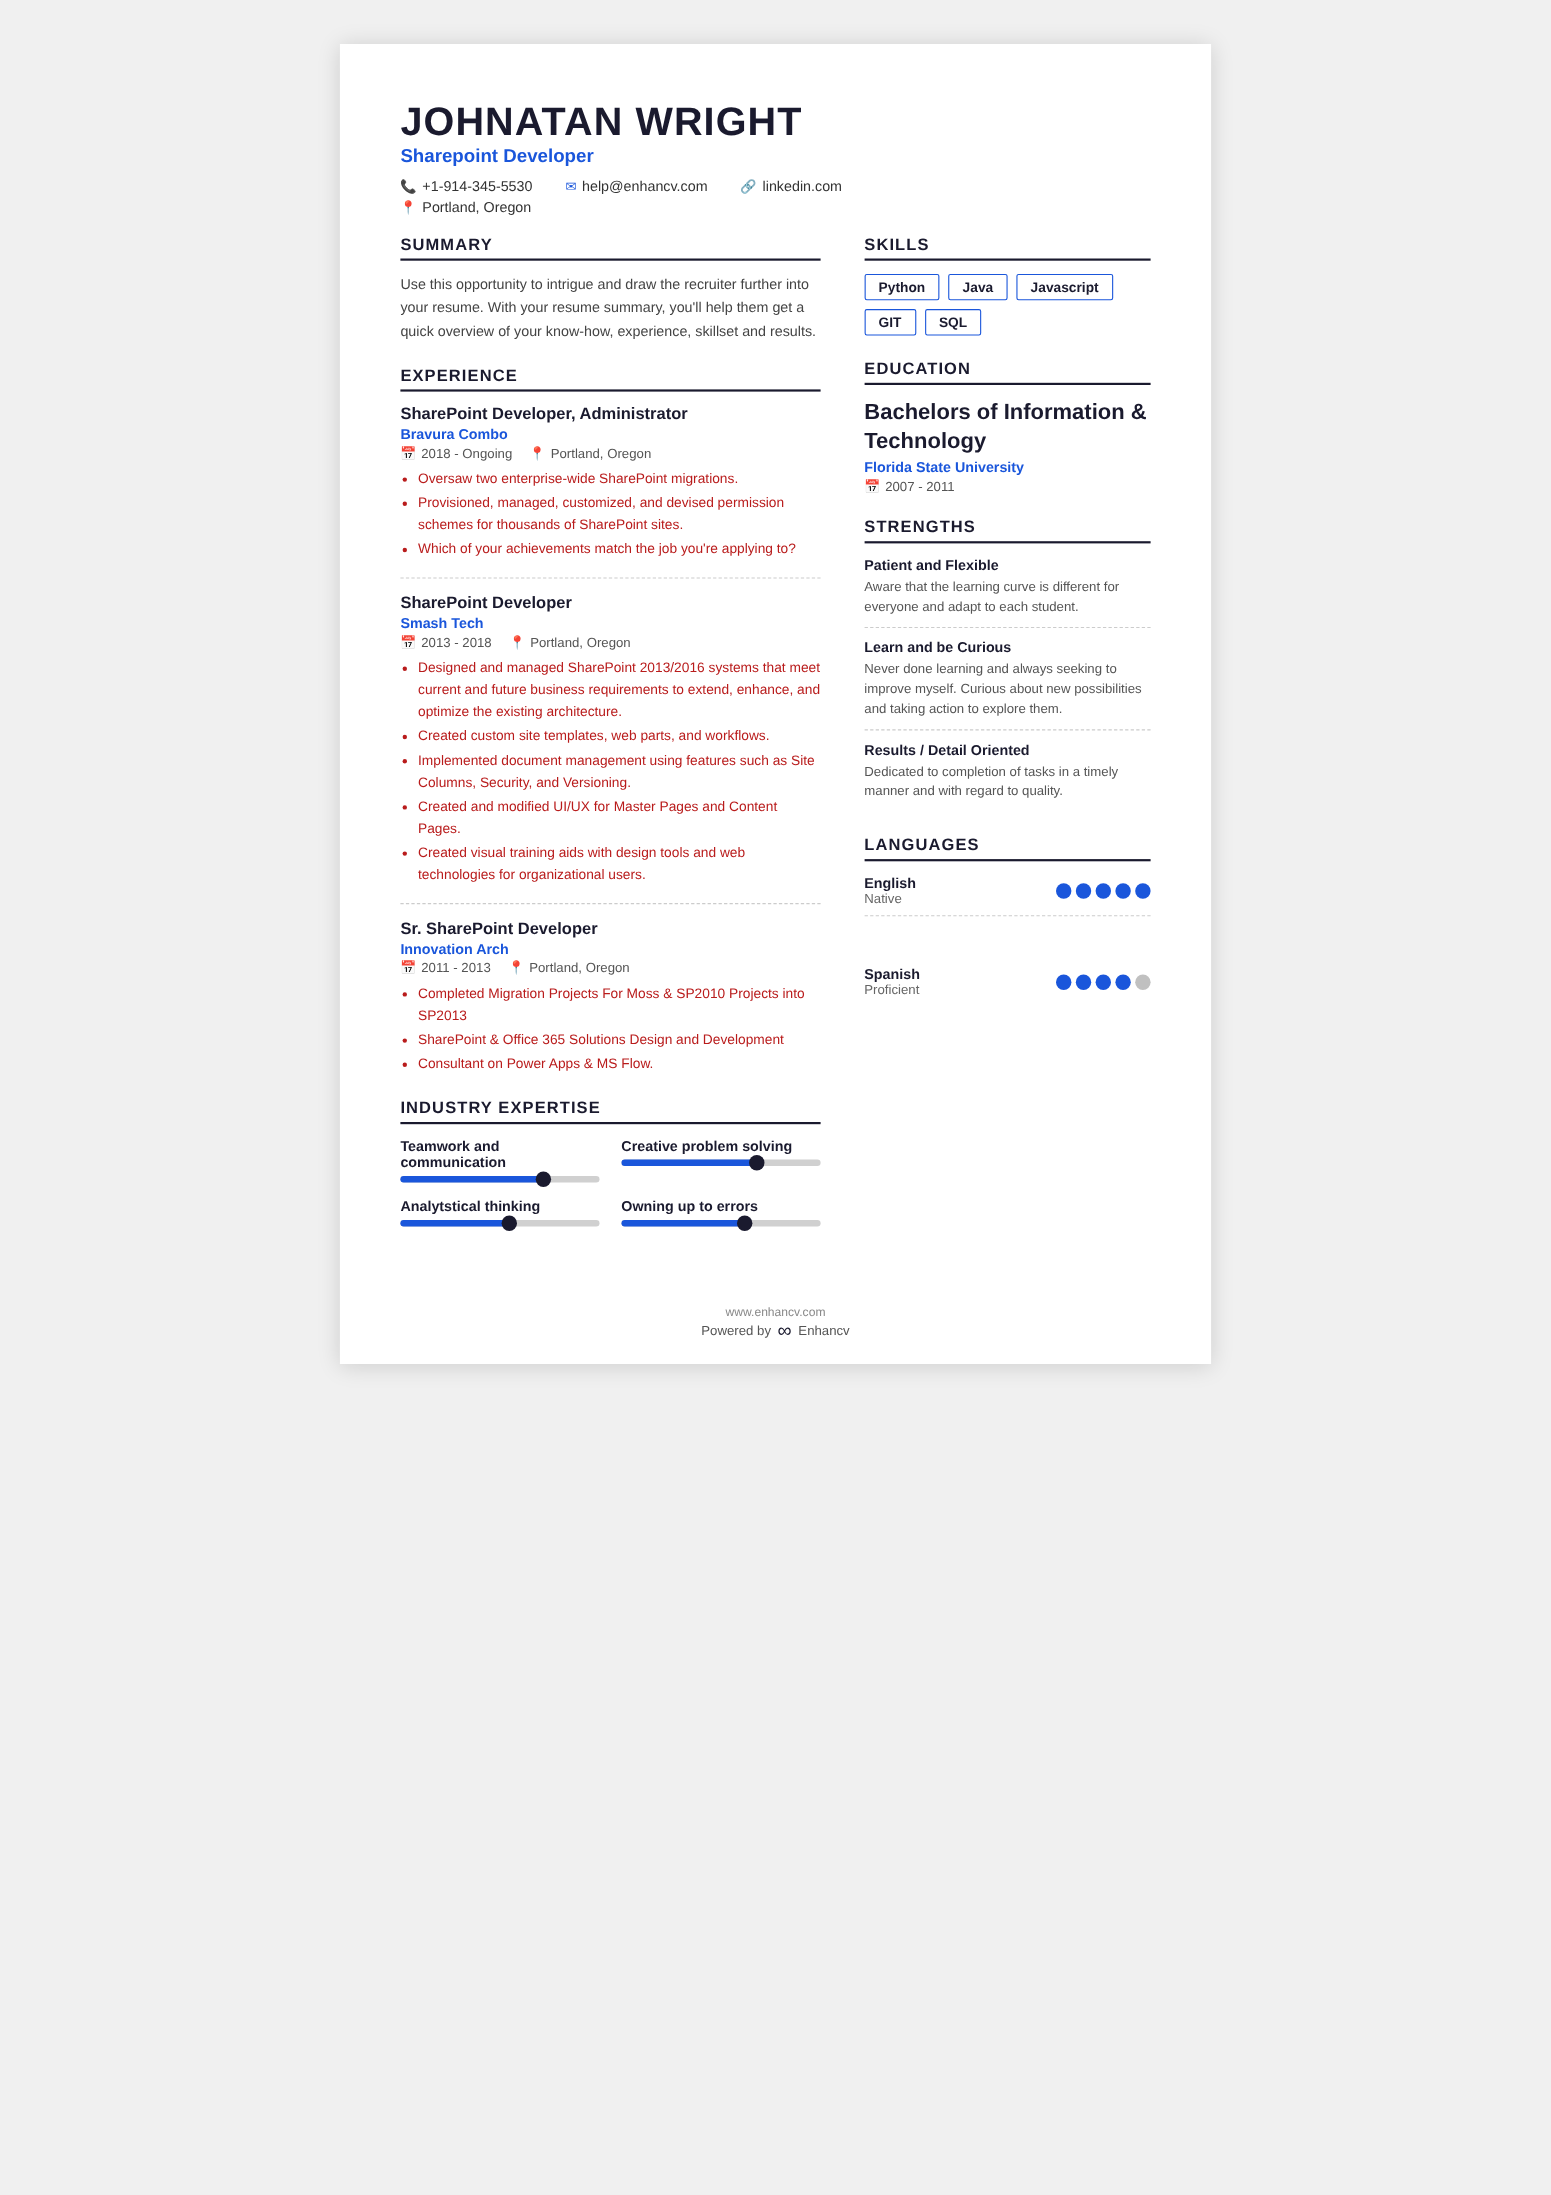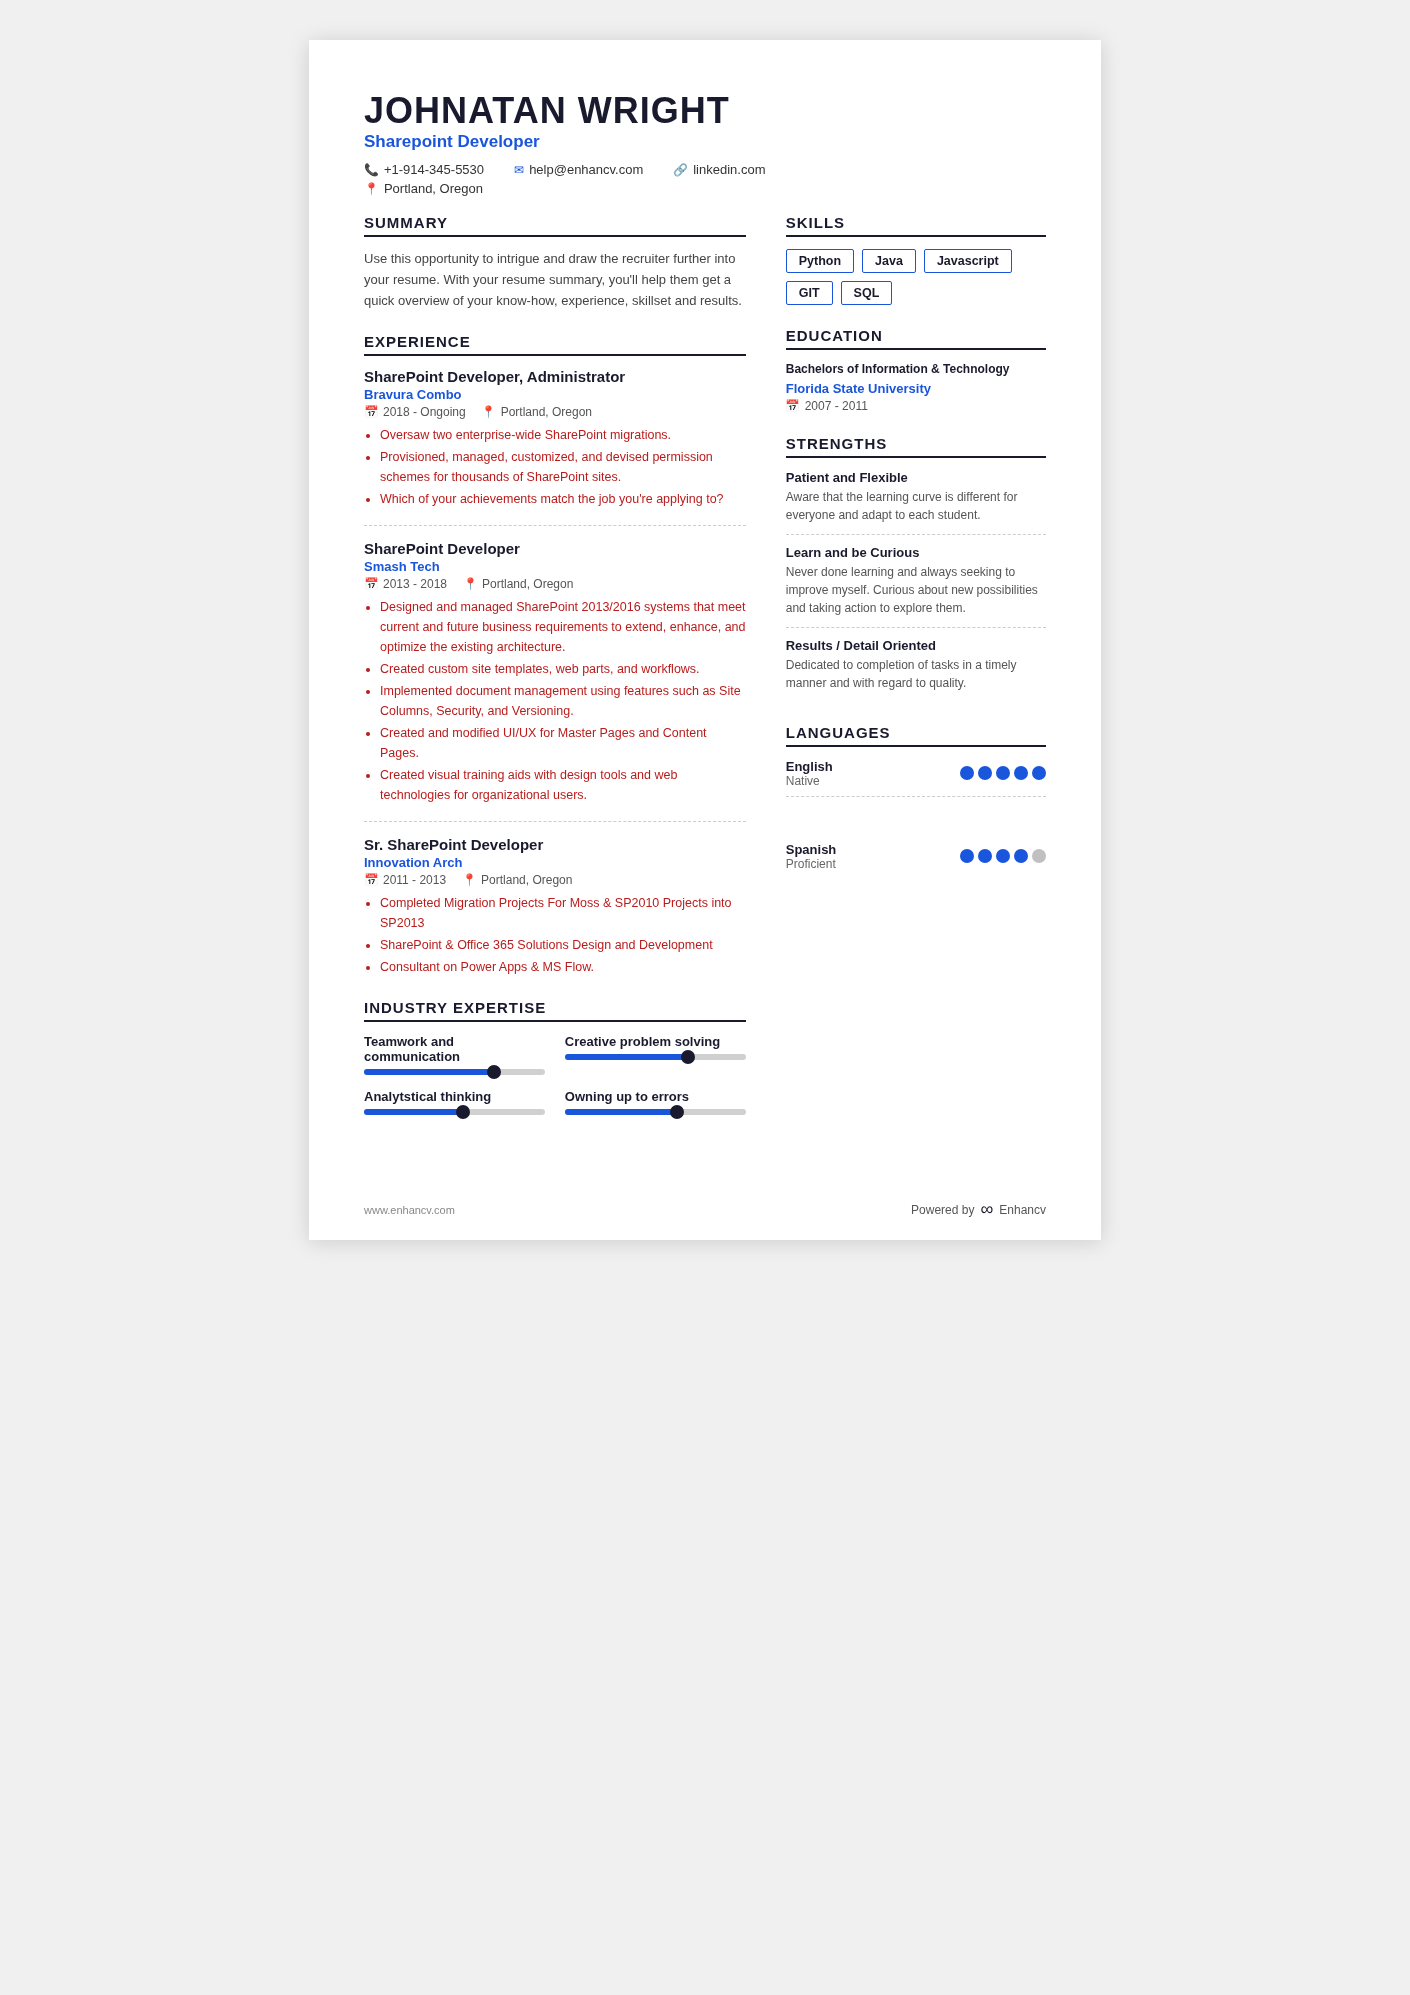--- a/index.html
+++ b/index.html
@@ -164,21 +164,21 @@
       border: 1.5px solid #1a56db;
       color: #1a1a2e;
       font-size: 12.5px;
       font-weight: 600;
       padding: 4px 12px;
       border-radius: 2px;
     }
 
     
     .edu-degree {
-      font-size: 12px;
+      font-size: 20px;
       font-weight: 700;
       color: #1a1a2e;
       margin-bottom: 3px;
       line-height: 1.3;
     }
     .edu-school {
       font-size: 13px;
       font-weight: 700;
       color: #1a56db;
       margin-bottom: 3px;
@@ -246,20 +246,21 @@
     .footer {
       position: absolute;
       bottom: 20px;
       left: 55px;
       right: 55px;
       display: flex;
       justify-content: space-between;
       align-items: center;
       font-size: 11px;
       color: #888;
+      flex-direction: column;
     }
     .footer-logo {
       display: flex;
       align-items: center;
       gap: 6px;
       font-size: 12px;
       color: #555;
     }
     .footer-logo-icon {
       font-size: 18px;

